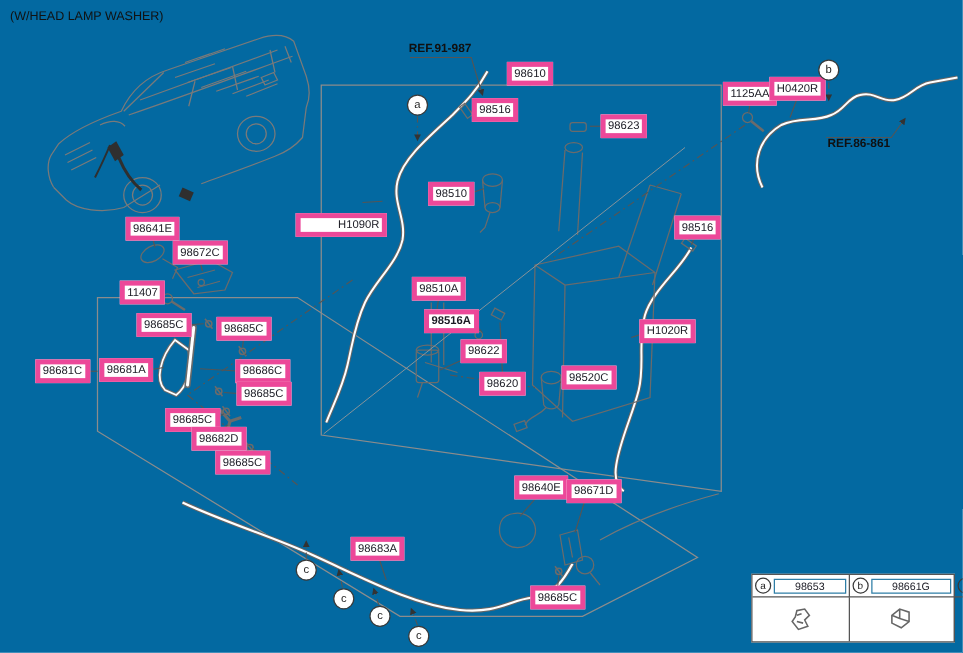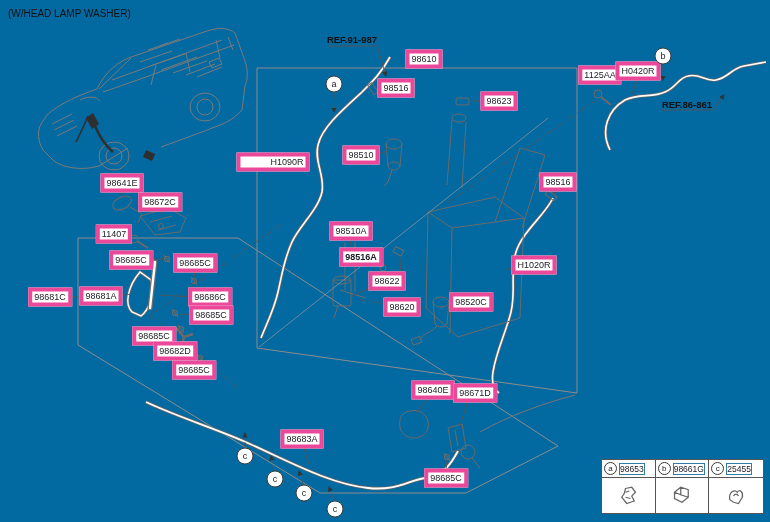--- a/index.html
+++ b/index.html
@@ -19,21 +19,21 @@
           color:rgba(190,190,190,0.18);-webkit-text-stroke:2px rgba(160,160,160,0.75);white-space:nowrap;}
   #legend{position:absolute;left:601px;top:459px;width:161px;height:53px;border:1px solid #555;
           display:grid;grid-template-columns:1fr 1fr 1fr;grid-template-rows:18px 1fr;z-index:2;background:#fff;}
   .lg-h{display:flex;align-items:center;gap:2px;padding:1px 2px;border-right:1px solid #555;border-bottom:1px solid #555;}
   .lg-h:nth-child(3){border-right:none;}
   .lg-c{display:flex;align-items:center;justify-content:center;border-right:1px solid #555;}
   .lg-c:last-child{border-right:none;}
   .lg-circle{width:11px;height:11px;border:1px solid #3a3a3a;border-radius:50%;
           font:8px/11px "Liberation Sans",sans-serif;text-align:center;color:#222;flex:0 0 auto;}
   .lg-part{border:1px solid #2e7ea6;color:#1b1b24;font:8.5px/10px "Liberation Sans",sans-serif;
-          padding:0 0;white-space:nowrap;}
+          padding:0 16px;white-space:nowrap;}
 </style>
 </head>
 <body>
 
 <div id="stage">
 
   <div id="page-title">(W/HEAD LAMP WASHER)</div>
 
   <svg id="artwork" width="770" height="522" viewBox="0 0 770 522">
     <defs>
@@ -211,28 +211,28 @@
       <path d="M334,93 L334,112" stroke-dasharray="5 3 1 3" marker-end="url(#arr)"></path>
       <path d="M663,66 L663,80" stroke-dasharray="5 3 1 3" marker-end="url(#arr)"></path>
       <path d="M245,447 L245,433" stroke-dasharray="5 3 1 3" marker-end="url(#arr)"></path>
       <path d="M274,470 L271,456" stroke-dasharray="5 3 1 3" marker-end="url(#arr)"></path>
       <path d="M303,484 L299,471" stroke-dasharray="5 3 1 3" marker-end="url(#arr)"></path>
       <path d="M334,500 L329,487" stroke-dasharray="5 3 1 3" marker-end="url(#arr)"></path>
     </g>
   </svg>
 
   <div class="reflabel" style="left:352px;top:39px;">REF.91-987</div>
-  <div class="reflabel" style="left:687px;top:104px;">REF.86-861</div>
+  <div class="reflabel" style="left:687px;top:115px;">REF.86-861</div>
 
   <div class="plabel" style="left:424px;top:59px;">98610</div>
   <div class="plabel" style="left:396px;top:88px;">98516</div>
   <div class="plabel" style="left:499px;top:101px;">98623</div>
   <div class="plabel" style="left:600px;top:75px;">1125AA</div>
   <div class="plabel" style="left:638px;top:71px;">H0420R</div>
-  <div class="plabel" style="left:273px;top:162px;padding-left:30px;">H1090R</div>
+  <div class="plabel" style="left:273px;top:180px;padding-left:30px;">H1090R</div>
   <div class="plabel" style="left:361px;top:155px;">98510</div>
   <div class="plabel" style="left:351px;top:231px;text-align:center;">98510A</div>
   <div class="plabel" style="left:361px;top:257px;font-weight:bold;">98516A</div>
   <div class="plabel" style="left:387px;top:281px;">98622</div>
   <div class="plabel" style="left:402px;top:307px;">98620</div>
   <div class="plabel" style="left:471px;top:302px;">98520C</div>
   <div class="plabel" style="left:534px;top:265px;">H1020R</div>
   <div class="plabel" style="left:558px;top:182px;">98516</div>
   <div class="plabel" style="left:122px;top:183px;">98641E</div>
   <div class="plabel" style="left:160px;top:202px;">98672C</div>

